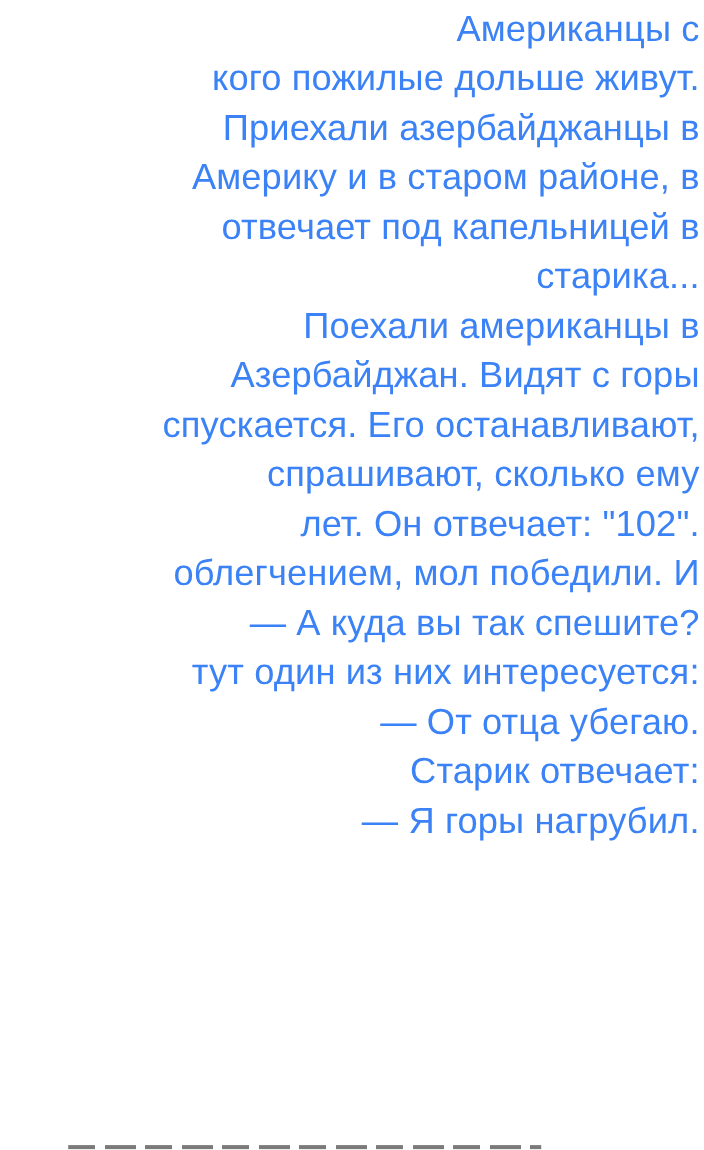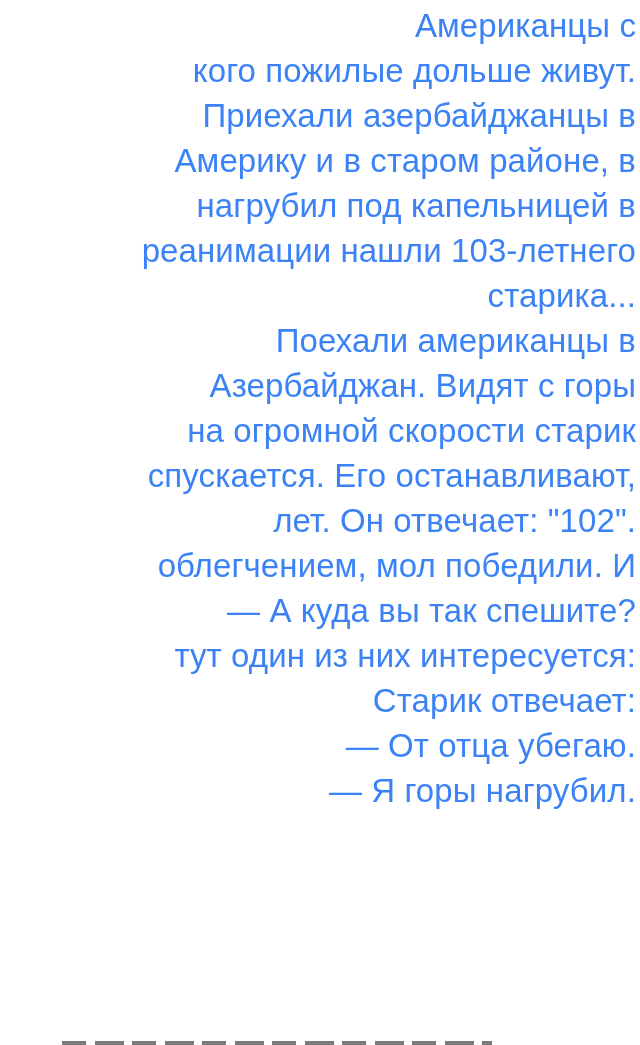--- a/index.html
+++ b/index.html
@@ -49,29 +49,28 @@
 </style>
 </head>
 <body>
 
 <div class="page">
   <div class="text-block">
       <div class="text-line">Американцы с</div>
       <div class="text-line">кого пожилые дольше живут.</div>
       <div class="text-line">Приехали азербайджанцы в</div>
       <div class="text-line">Америку и в старом районе, в</div>
-      <div class="text-line">нагрубил под капельницей в</div>
-      <div class="text-line">реанимации нашли 103-летнего</div>
+      <div class="text-line">отвечает под капельницей в</div>
       <div class="text-line">старика...</div>
       <div class="text-line">Поехали американцы в</div>
       <div class="text-line">Азербайджан. Видят с горы</div>
-      <div class="text-line">на огромной скорости старик</div>
       <div class="text-line">спускается. Его останавливают,</div>
+      <div class="text-line">спрашивают, сколько ему</div>
       <div class="text-line">лет. Он отвечает: "102".</div>
       <div class="text-line">облегчением, мол победили. И</div>
       <div class="text-line">— А куда вы так спешите?</div>
       <div class="text-line">тут один из них интересуется:</div>
+      <div class="text-line">— От отца убегаю.</div>
       <div class="text-line">Старик отвечает:</div>
-      <div class="text-line">— От отца убегаю.</div>
       <div class="text-line">— Я горы нагрубил.</div>
     </div>
   <div class="cutoff-line"></div>
 </div>
 
 </body></html>

